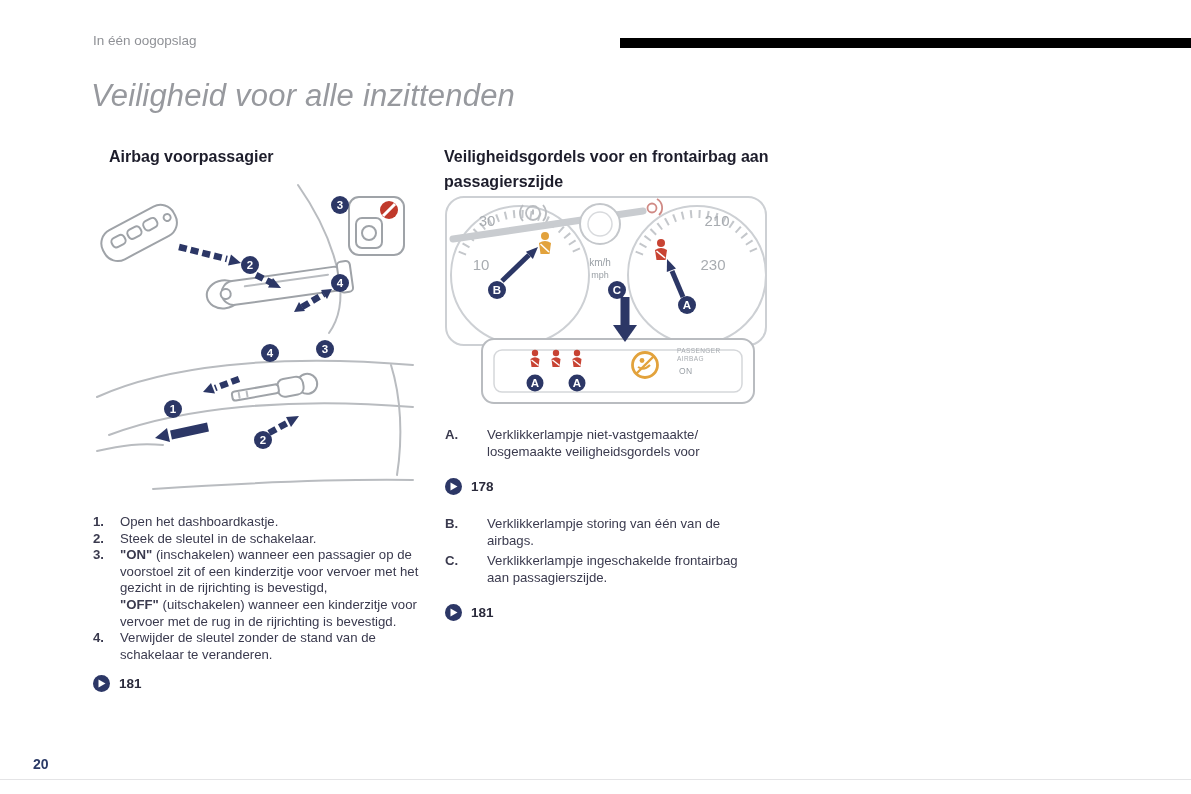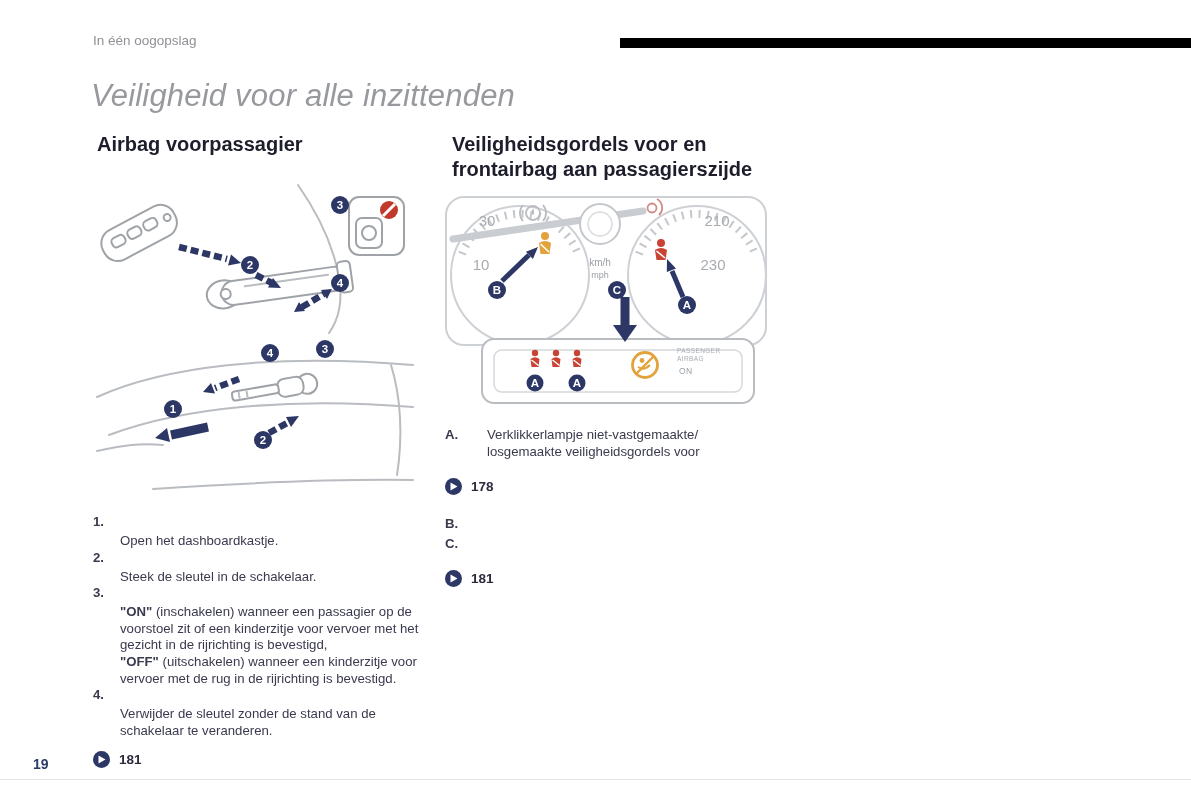--- a/index.html
+++ b/index.html
@@ -3,29 +3,29 @@
 <meta charset="utf-8">
 <style>
   html,body { margin:0; padding:0; background:#ffffff; }
   .page {
     position:relative; width:1191px; height:794px; background:#ffffff;
     font-family:"Liberation Sans", sans-serif; overflow:hidden;
   }
   .section-label { position:absolute; left:93px; top:33px; font-size:13.5px; color:#8f9196; }
   .header-bar { position:absolute; left:620px; top:38px; width:571px; height:10px; background:#000000; }
   .page-title { position:absolute; left:91px; top:78px; margin:0; font-size:31px; font-weight:400; color:#97999e; letter-spacing:0.2px;font-style:italic; }
-  .col-heading { position:absolute; margin:4px; font-size:20px; font-weight:700; color:#1d1d2b; line-height:25px; }
+  .col-heading { position:absolute; margin:16px; font-size:16px; font-weight:700; color:#1d1d2b; line-height:25px; }
   #left-heading { left:93px; top:128px; width:330px; }
-  #right-heading { left:448px; top:128px; width:335px; }
+  #right-heading { left:428px; top:128px; width:335px; }
   .illus-left { position:absolute; left:93px; top:183px; }
   .illus-right { position:absolute; left:445px; top:193px; }
   .steps { position:absolute; left:93px; top:514px; width:327px; font-size:13.2px; line-height:16.6px; color:#3a3a4e; }
   .step { display:flex; }
   .step-num { width:27px; font-weight:700; flex:none; }
-  .step-text { flex:1;margin-top:19px; }
+  .step-text { flex:1; }
   .step-text strong { font-weight:700; }
   .ref-row { display:flex; align-items:center; gap:9px; margin-top:12px; }
   .ref-icon { width:17px; height:17px; flex:none; display:inline-block; }
   .ref-num { font-weight:700; font-size:13.5px; color:#2b2b3c; }
   .right-items { position:absolute; left:445px; top:426px; width:330px; font-size:13.2px; line-height:17px; color:#3a3a4e; }
   .item { display:flex; margin-bottom:3px; }
   .item-letter { width:28px; font-weight:700; flex:none; }
   .item-text { width:274px;margin-left:14px; }
   .right-items .ref-row { margin:18px 0 20px 0; }
   .page-num { position:absolute; left:33px; top:756px; font-size:14px; font-weight:700; color:#2b3a66; }
@@ -319,30 +319,32 @@
       <span class="ref-icon">
         <svg width="17" height="17" viewBox="0 0 17 17">
             <circle cx="8.5" cy="8.5" r="8.5" fill="#2c3766"></circle>
             <path d="M5.5,4.5 L12.5,8.5 L5.5,12.5 Z" fill="#ffffff"></path>
           </svg>
       </span>
       <span class="ref-num">178</span>
     </div>
     <div class="item">
       <span class="item-letter">B.</span>
+      <span class="item-text">Verklikkerlampje storing van één van de airbags.</span>
     </div>
     <div class="item">
       <span class="item-letter">C.</span>
+      <span class="item-text">Verklikkerlampje ingeschakelde frontairbag aan passagierszijde.</span>
     </div>
     <div class="ref-row">
       <span class="ref-icon">
         <svg width="17" height="17" viewBox="0 0 17 17">
             <circle cx="8.5" cy="8.5" r="8.5" fill="#2c3766"></circle>
             <path d="M5.5,4.5 L12.5,8.5 L5.5,12.5 Z" fill="#ffffff"></path>
           </svg>
       </span>
       <span class="ref-num">181</span>
     </div>
   </div>
 
-  <div class="page-num">19</div>
+  <div class="page-num">20</div>
   <div class="bottom-rule"></div>
 </div>
 
 </body></html>

